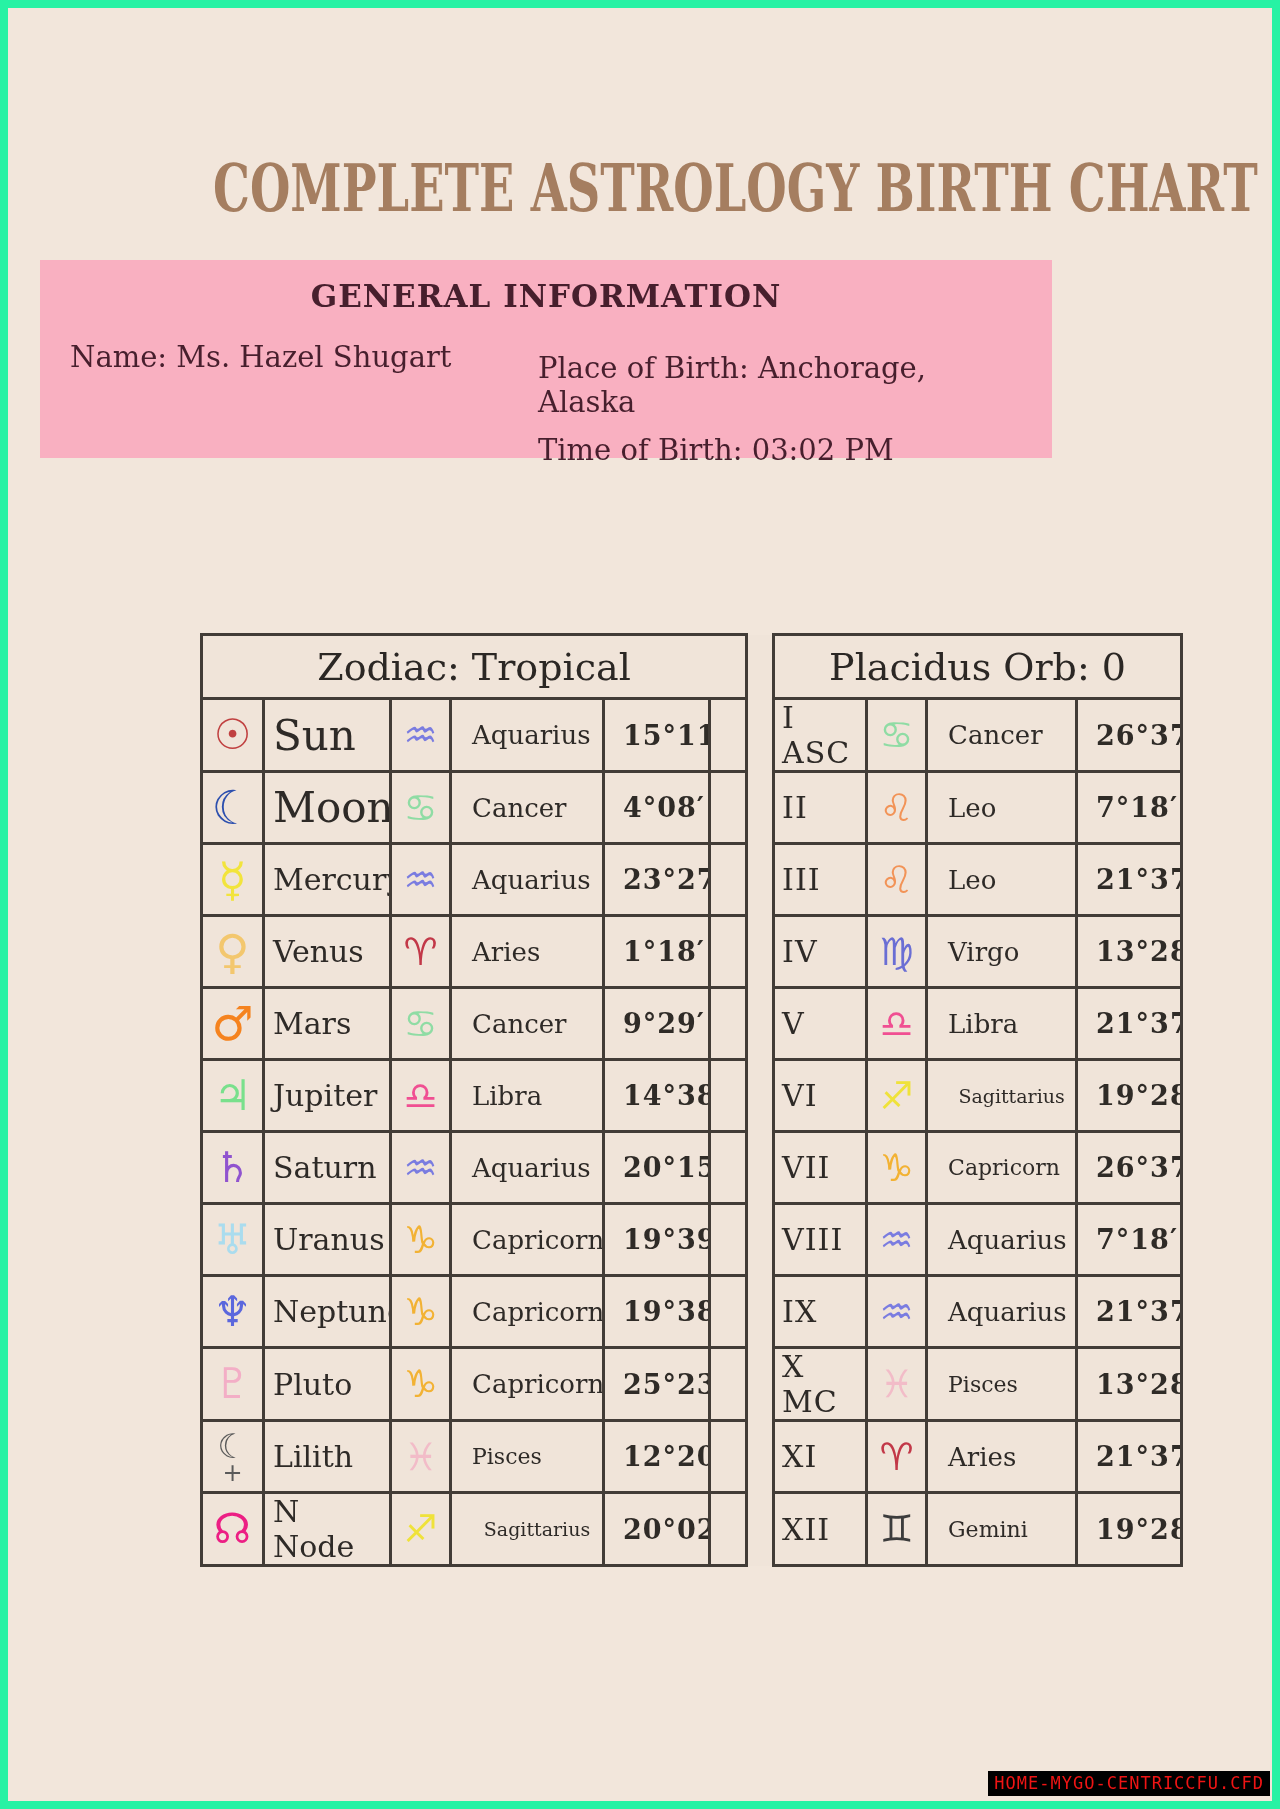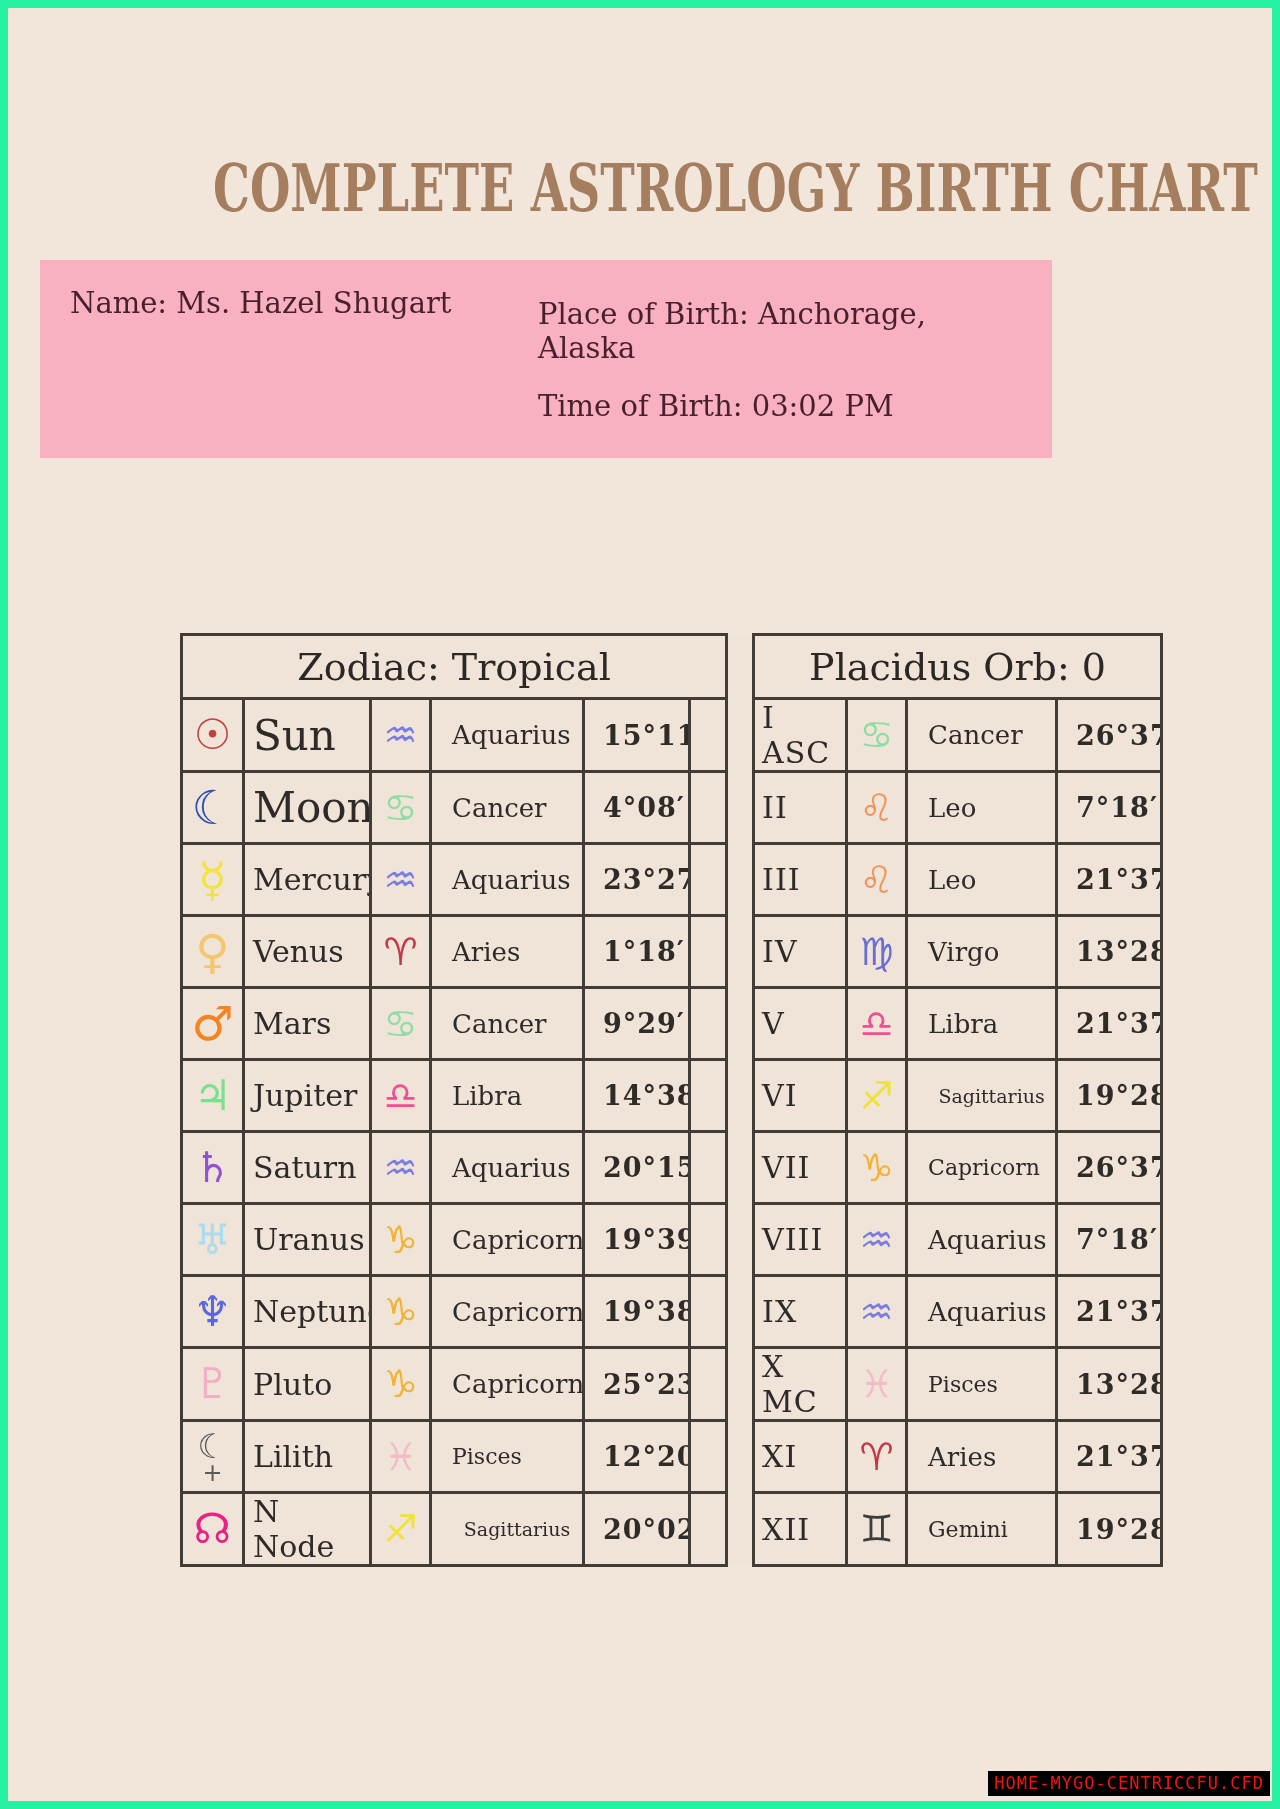--- a/index.html
+++ b/index.html
@@ -18,23 +18,23 @@
   .info-box{
     position:absolute; left:32px; top:252px; width:1012px; height:198px;
     background:#f9b0c1; color:#471f2d;
   }
   .info-heading{
     text-align:center; padding-top:18px; font-size:31px; font-weight:bold;
     letter-spacing:1px;
   }
   .info-cols{display:flex; padding:26px 30px 0 30px;}
   .info-col-left{flex:0 0 468px; display:flex; flex-direction:column; gap:24px; font-size:29px;}
-  .info-col-right{flex:1; display:flex; flex-direction:column; gap:24px; font-size:29px; margin-top:11px;}
+  .info-col-right{flex:1; display:flex; flex-direction:column; gap:14px; font-size:29px; margin-top:11px;}
   .chart{position:absolute; left:172px; top:625px;}
-  table.chart-table{border-collapse:collapse; table-layout:fixed; width:980px;}
+  table.chart-table{border-collapse:collapse; table-layout:fixed; width:980px;margin-left:20px;}
   .chart-table td{border:3px solid #423c37; padding:0; background:#f0e4d9; vertical-align:middle; overflow:hidden;}
   .chart-table tr{height:72px;}
   .chart-table tr.hdr{height:64px;}
   .hdr td{text-align:center; font-size:38px; color:#2b2724;}
   td.gapcell{border-top-width:0; border-bottom-width:0;}
   td.p-icon, td.s-icon{text-align:center;}
   .p-icon span, .s-icon span{font-family:"DejaVu Sans", sans-serif; line-height:1;}
   .p-icon span{font-size:42px;}
   .s-icon span{font-size:38px;}
   .p-icon span.lg{font-size:47px;}
@@ -65,20 +65,21 @@
   }
 </style>
 </head>
 <body>
 
 <div class="page">
 
   <div class="title">COMPLETE ASTROLOGY BIRTH CHART</div>
 
   <div class="info-box">
+    <div class="info-heading">GENERAL INFORMATION</div>
     <div class="info-cols">
       <div class="info-col-left">
         <div>Name: Ms. Hazel Shugart</div>
       </div>
       <div class="info-col-right">
         <div>Place of Birth: Anchorage, Alaska</div>
         <div>Time of Birth: 03:02 PM</div>
       </div>
     </div>
   </div>

